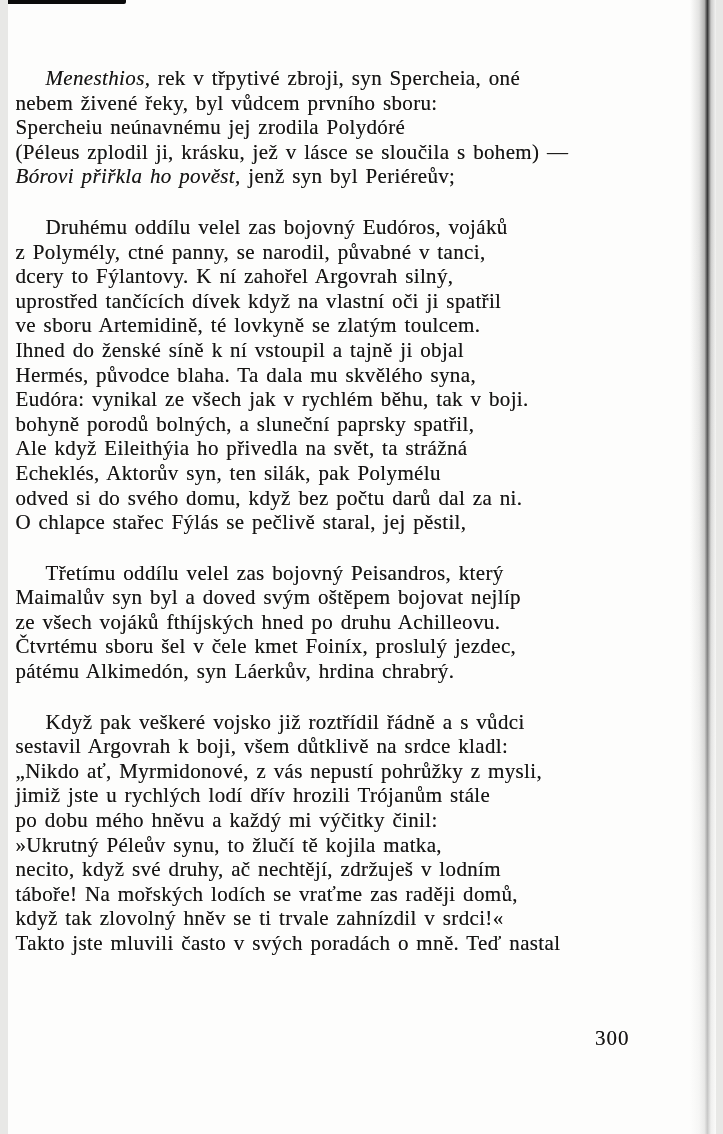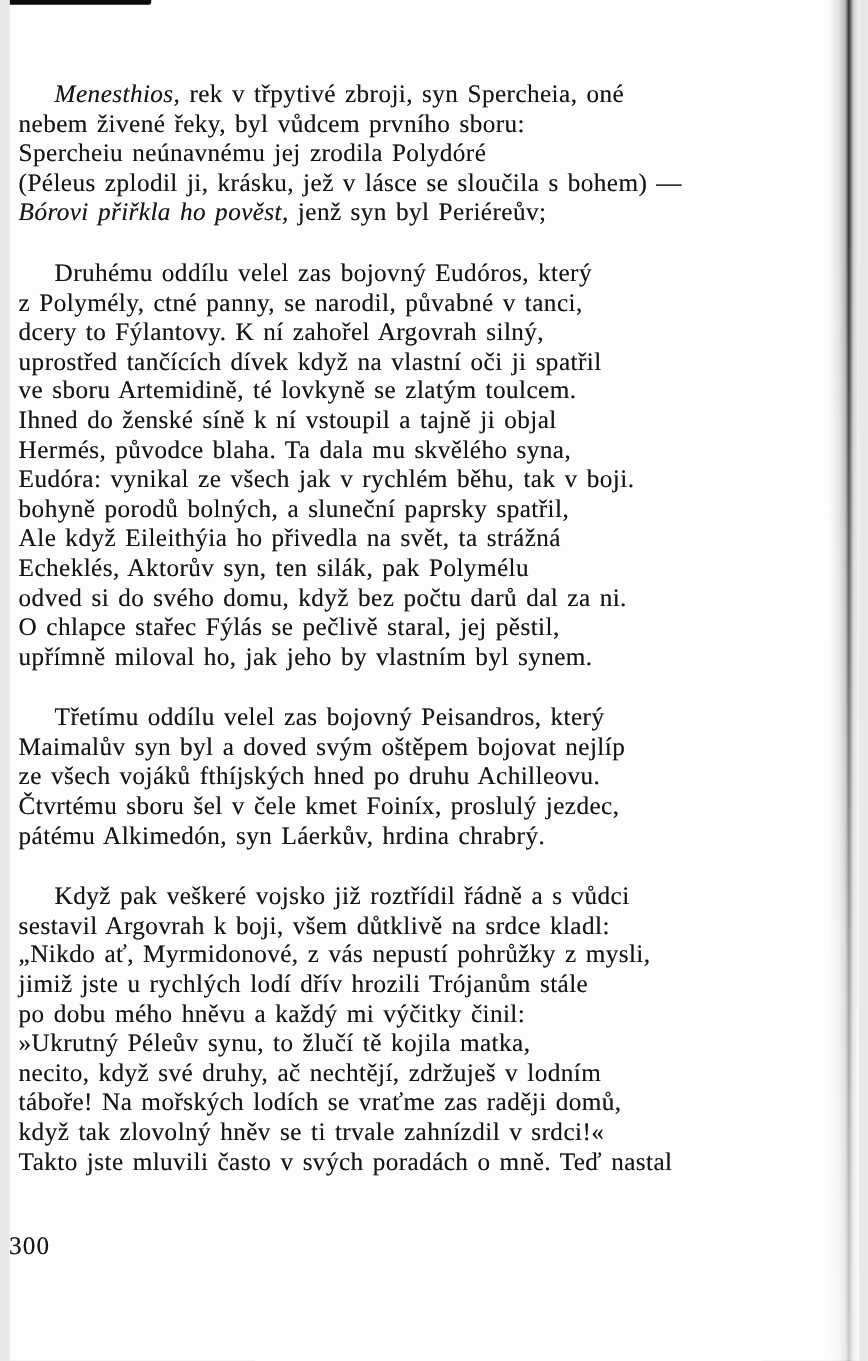--- a/index.html
+++ b/index.html
@@ -80,55 +80,54 @@
     padding-left: 30px;
   }
   .italic {
     font-style: italic;
   }
   .page-number {
     position: absolute;
     left: 0;
     top: 1026px;
     width: 622px;
-    text-align: left;
+    text-align: right;
     font-size: 21px;
     letter-spacing: 1px;
     text-shadow: 0 0 0.5px rgba(20,20,20,0.55);
   }
 </style>
 </head>
 <body>
 
 <div class="scan-page">
   <div class="artifact-top"></div>
   <div class="spine-shadow"></div>
   <main class="text-block">
       <div class="paragraph">
         <div class="line indent"><span class="italic">Menesthios,</span><span class="roman"> rek v třpytivé zbroji, syn Spercheia, oné</span></div>
         <div class="line"><span class="roman">nebem živené řeky, byl vůdcem prvního sboru:</span></div>
         <div class="line"><span class="roman">Spercheiu neúnavnému jej zrodila Polydóré</span></div>
         <div class="line"><span class="roman">(Péleus zplodil ji, krásku, jež v lásce se sloučila s bohem) —</span></div>
         <div class="line"><span class="italic">Bórovi přiřkla ho pověst,</span><span class="roman"> jenž syn byl Periéreův;</span></div>
       </div>
       <div class="paragraph">
-        <div class="line indent"><span class="roman">Druhému oddílu velel zas bojovný Eudóros, který</span></div>
+        <div class="line indent"><span class="roman">Druhému oddílu velel zas bojovný Eudóros, vojáků</span></div>
         <div class="line"><span class="roman">z Polymély, ctné panny, se narodil, půvabné v tanci,</span></div>
         <div class="line"><span class="roman">dcery to Fýlantovy. K ní zahořel Argovrah silný,</span></div>
         <div class="line"><span class="roman">uprostřed tančících dívek když na vlastní oči ji spatřil</span></div>
         <div class="line"><span class="roman">ve sboru Artemidině, té lovkyně se zlatým toulcem.</span></div>
         <div class="line"><span class="roman">Ihned do ženské síně k ní vstoupil a tajně ji objal</span></div>
         <div class="line"><span class="roman">Hermés, původce blaha. Ta dala mu skvělého syna,</span></div>
         <div class="line"><span class="roman">Eudóra: vynikal ze všech jak v rychlém běhu, tak v boji.</span></div>
         <div class="line"><span class="roman">bohyně porodů bolných, a sluneční paprsky spatřil,</span></div>
         <div class="line"><span class="roman">Ale když Eileithýia ho přivedla na svět, ta strážná</span></div>
         <div class="line"><span class="roman">Echeklés, Aktorův syn, ten silák, pak Polymélu</span></div>
         <div class="line"><span class="roman">odved si do svého domu, když bez počtu darů dal za ni.</span></div>
         <div class="line"><span class="roman">O chlapce stařec Fýlás se pečlivě staral, jej pěstil,</span></div>
-        <div class="line"><span class="roman">upřímně miloval ho, jak jeho by vlastním byl synem.</span></div>
       </div>
       <div class="paragraph">
         <div class="line indent"><span class="roman">Třetímu oddílu velel zas bojovný Peisandros, který</span></div>
         <div class="line"><span class="roman">Maimalův syn byl a doved svým oštěpem bojovat nejlíp</span></div>
         <div class="line"><span class="roman">ze všech vojáků fthíjských hned po druhu Achilleovu.</span></div>
         <div class="line"><span class="roman">Čtvrtému sboru šel v čele kmet Foiníx, proslulý jezdec,</span></div>
         <div class="line"><span class="roman">pátému Alkimedón, syn Láerkův, hrdina chrabrý.</span></div>
       </div>
       <div class="paragraph">
         <div class="line indent"><span class="roman">Když pak veškeré vojsko již roztřídil řádně a s vůdci</span></div>

